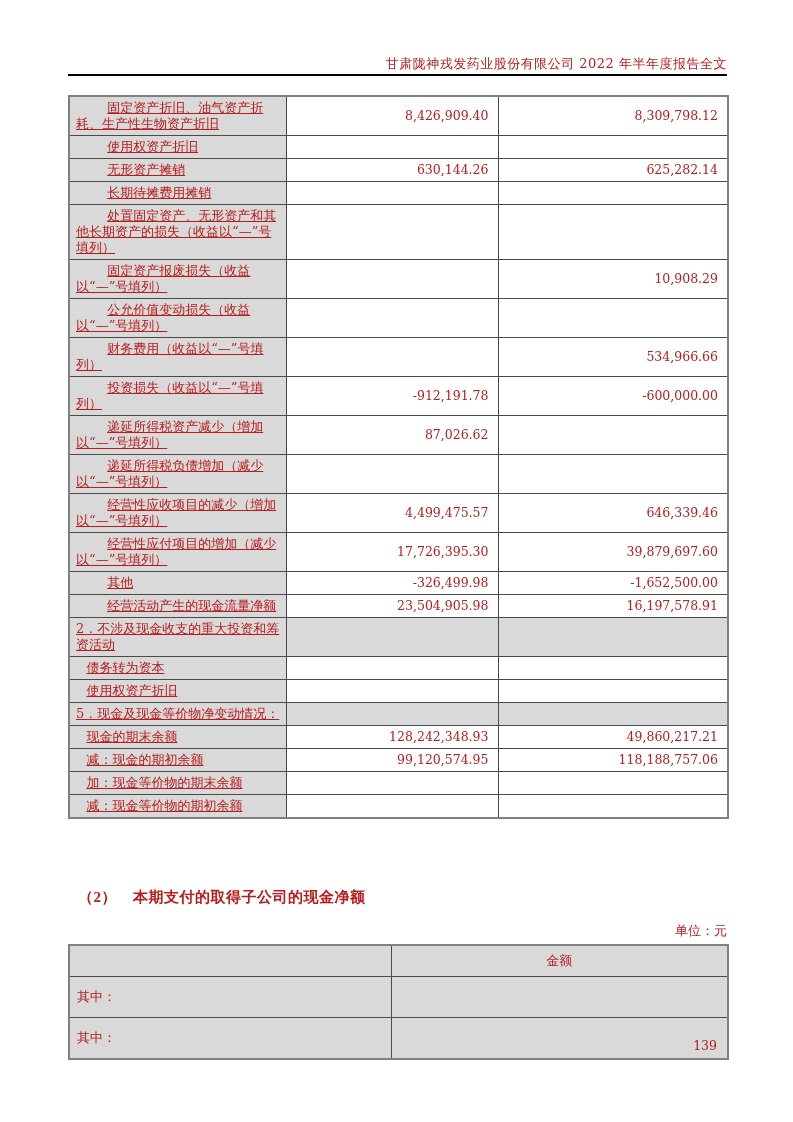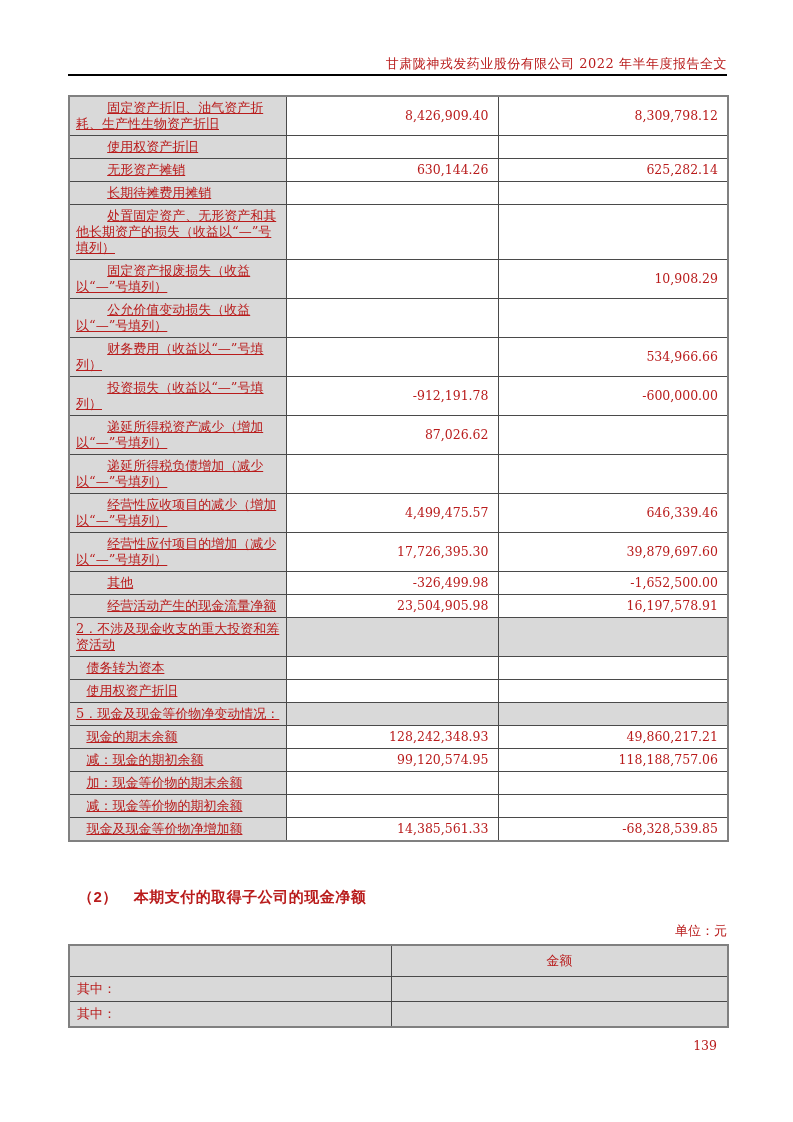--- a/index.html
+++ b/index.html
@@ -49,21 +49,21 @@
   .main-table td.val {
     text-align: right;
     padding-right: 9px;
     background: #ffffff;
     font-size: 12.5px;
   }
   .main-table tr.section td { background: #d9d9d9; }
   .subheading {
     position: absolute;
     top: 888px; left: 78px;
-    font-family: Liberation Sans, sans-serif;
+    font-family: Liberation Serif, serif;
     font-weight: bold;
     font-size: 15px;
     letter-spacing: 0.5px;
   }
   .subheading .num { margin-right: 16px; }
   .unit-label {
     position: absolute;
     top: 922px; right: 66px;
     font-size: 13px;
   }
@@ -71,21 +71,21 @@
     position: absolute;
     top: 944px; left: 68px;
     width: 659px;
     border: 2px solid #808080;
   }
   .bottom-table td {
     border: 1px solid #4a4a4a;
     background: #d9d9d9;
     font-size: 13px;
     line-height: 16px;
-    padding: 4px 7px;
+    padding: 12px 7px;
     vertical-align: middle;
   }
   .bottom-table td.amount-head { text-align: center; padding: 7px 24px; }
   .bottom-table td.head-blank { padding: 7px 6px; }
   .page-number {
     position: absolute;
     top: 1038px; right: 76px;
     font-size: 12.5px;
   }
 </style>
@@ -258,27 +258,20 @@
           </td>
           <td class="val"></td>
           <td class="val"></td>
         </tr>
         <tr>
           <td class="lbl indent-1">
             <div class="lbl-text">减：现金等价物的期初余额</div>
           </td>
           <td class="val"></td>
           <td class="val"></td>
-        </tr>
-        <tr>
-          <td class="lbl indent-1">
-            <div class="lbl-text">现金及现金等价物净增加额</div>
-          </td>
-          <td class="val">14,385,561.33</td>
-          <td class="val">-68,328,539.85</td>
         </tr>
       </tbody>
   </table>
 
   <div class="subheading">
     <span class="num">（2）</span><span>本期支付的取得子公司的现金净额</span>
   </div>
 
   <div class="unit-label">单位：元</div>
 

